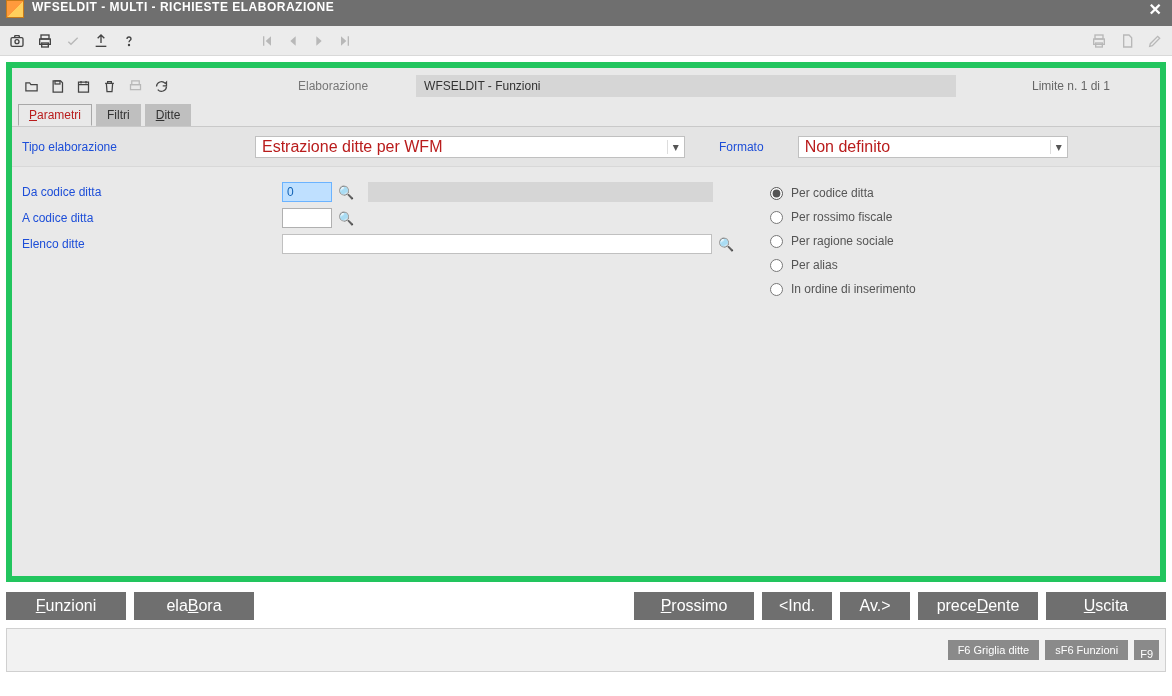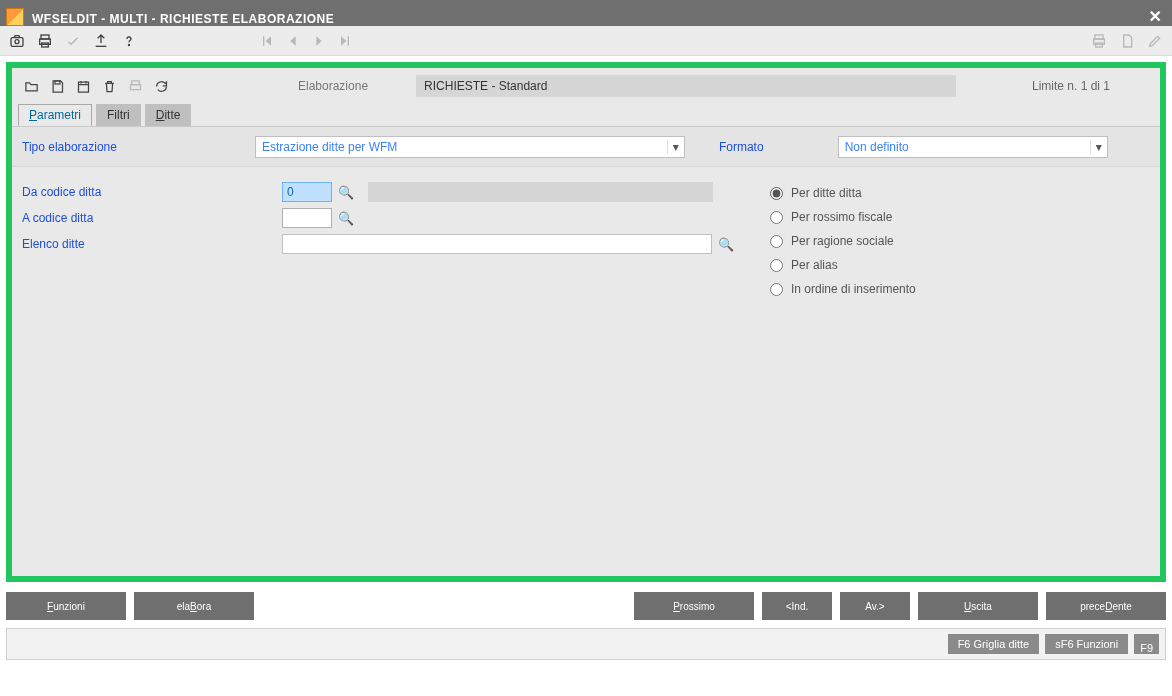--- a/index.html
+++ b/index.html
@@ -11,21 +11,21 @@
     height: 696px;
     overflow: hidden;
     color: #555;
   }
   
   .titlebar {
     background: #6f6f6f;
     color: #fff;
     height: 26px;
     display: flex;
-    align-items: flex-end;
+    align-items: flex-start;
     padding: 0 6px;
     font-weight: bold;
     font-size: 12px;
   }
   .titlebar .logo {
     width: 18px; height: 18px;
     background: linear-gradient(135deg,#ff9a3c 50%,#ffcf5c 50%);
     border:1px solid #c77a1a;
     margin-right: 8px;
   }
@@ -97,21 +97,21 @@
     color:#333;
     font-size:12px;
     cursor:pointer;
     border:1px solid #bfbfbf;
   }
   .tab.active {
     background:#e9e9e9;
     border:1px solid #a8a8a8;
     border-bottom:1px solid #e9e9e9;
     font-weight:normal;
-    color:#0369a1;
+    color:#b91c1c;
   }
   .tab .ul { text-decoration:underline; }
 
   
   .tab-body {
     flex:1;
     border-top:1px solid #c9c9c9;
     background:#e9e9e9;
     position:relative;
   }
@@ -126,25 +126,25 @@
     gap:10px;
   }
   .lbl { color:#1d4ed8; }
   .combo {
     display:flex;
     align-items:center;
     background:#fff;
     border:1px solid #c0c0c0;
     height:22px;
   }
-  .combo input { border:none; outline:none; padding:0 6px; font-size:12px; width:100%; background:transparent; color:#3b82f6;}
+  .combo input { border:none; outline:none; padding:0 6px; font-size:16px; width:100%; background:transparent; color:#b91c1c;}
   .combo .caret { width:18px; text-align:center; color:#555; border-left:1px solid #ddd; cursor:pointer;}
   #combo-tipo { width:430px; margin-left:128px;}
   #lbl-formato{ margin-left:24px;}
-  #combo-formato { width:270px; margin-left:64px;}
+  #combo-formato { width:270px; margin-left:24px;}
 
   .form-area {
     padding:12px 10px;
     display:flex;
     gap:8px;
   }
   .form-left { width:740px; }
   .form-right { flex:1; padding-top:2px;}
   .frow { display:flex; align-items:center; height:26px; }
   .frow .lbl { width:260px; }
@@ -180,32 +180,32 @@
     gap:8px;
     padding:10px 6px 8px 6px;
     align-items:center;
   }
   .dark-btn {
     background:#6f6f6f;
     color:#fff;
     height:28px;
     border:none;
     padding:0 12px;
-    font-size:10px;
+    font-size:16px;
     cursor:pointer;
     min-width:120px;
   }
   .dark-btn .ul{ text-decoration:underline;}
   .btnbar .spacer{flex:1;}
 
   
   .statusbar {
     border:1px solid #d0d0d0;
     margin:0 6px 6px 6px;
-    height:32px;
+    height:44px;
     background:#f2f2f2;
     display:flex;
     align-items:center;
     padding:0 6px;
     gap:6px;
   }
   .statusbar .fill{flex:1;}
   .status-btn {
     background:#8a8a8a;
     color:#fff;
@@ -337,21 +337,21 @@
           </svg>
         </span>
       <span class="icon-btn">
           <svg viewBox="0 0 24 24" fill="none" stroke="currentColor" stroke-width="2">
             <path d="M4 12a8 8 0 0114-5l2-2v6h-6"></path>
             <path d="M20 12a8 8 0 01-14 5"></path>
           </svg>
         </span>
     </div>
     <div class="hdr-label">Elaborazione</div>
-    <div class="hdr-value">RICHIESTE - Standard</div>
+    <div class="hdr-value">WFSELDIT - Funzioni</div>
     <div class="hdr-limit">Limite n. 1 di 1</div>
   </div>
 
   <div class="tabs">
     <div class="tab active"><span class="ul">P</span><span>arametri</span></div>
     <div class="tab"><span>Filtri</span></div>
     <div class="tab"><span class="ul">D</span><span>itte</span></div>
   </div>
 
   <div class="tab-body">
@@ -383,21 +383,21 @@
         </div>
         <div class="frow">
           <div class="lbl">Elenco ditte</div>
           <input class="long-input" value="" style="">
           <span class="lookup-icon">🔍</span>
         </div>
       </div>
       <div class="form-right">
         <label class="radio-row">
             <input type="radio" name="ord" checked="" style="">
-            <span>Per ditte ditta</span>
+            <span>Per codice ditta</span>
           </label>
         <label class="radio-row">
             <input type="radio" name="ord" style="">
             <span>Per rossimo fiscale</span>
           </label>
         <label class="radio-row">
             <input type="radio" name="ord" style="">
             <span>Per ragione sociale</span>
           </label>
         <label class="radio-row">
@@ -413,22 +413,22 @@
   </div>
 </div>
 
 <div class="btnbar">
   <button class="dark-btn"><span class="ul">F</span>unzioni</button>
   <button class="dark-btn">ela<span class="ul">B</span>ora</button>
   <div class="spacer"></div>
   <button class="dark-btn"><span class="ul">P</span>rossimo</button>
   <button class="dark-btn" style="min-width:70px">&lt;Ind.</button>
   <button class="dark-btn" style="min-width:70px">Av.&gt;</button>
+  <button class="dark-btn">prece<span class="ul">D</span>ente</button>
   <button class="dark-btn"><span class="ul">U</span>scita</button>
-  <button class="dark-btn">prece<span class="ul">D</span>ente</button>
 </div>
 
 <div class="statusbar">
   <div class="fill"></div>
   <button class="status-btn">F6 Griglia ditte</button>
   <button class="status-btn">sF6 Funzioni</button>
   <button class="status-btn small">F9</button>
 </div>
 
 </body></html>

